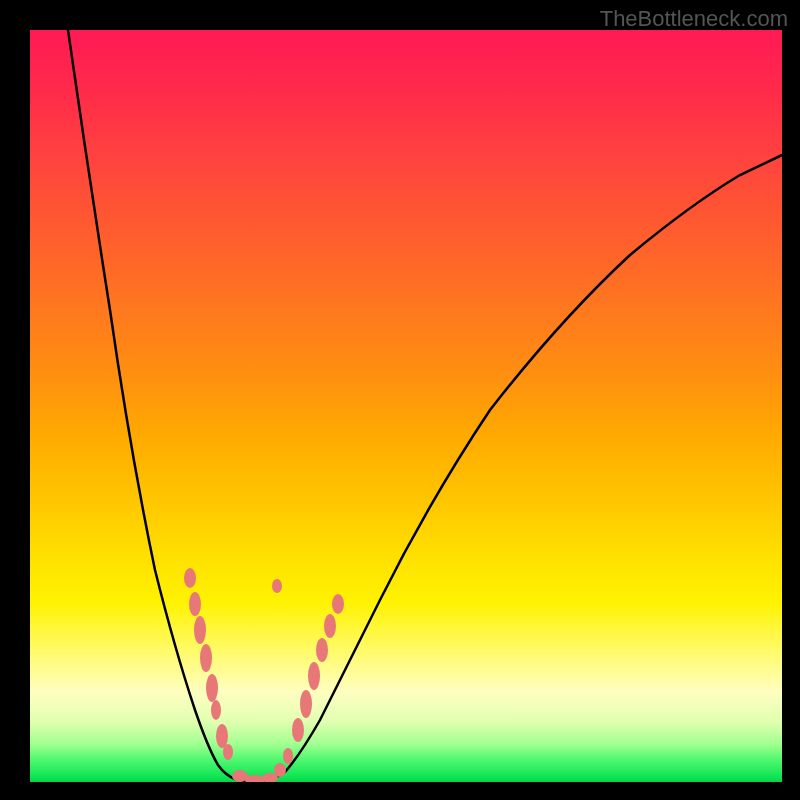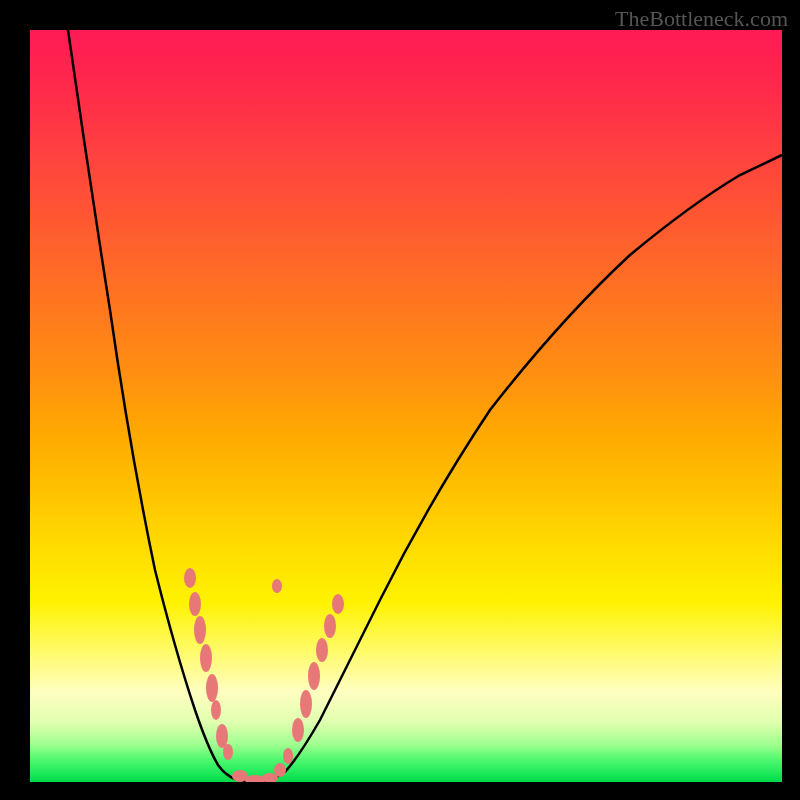--- a/index.html
+++ b/index.html
@@ -12,21 +12,21 @@
       height: 800px;
       background: #000;
       position: relative;
       overflow: hidden;
     }
     .watermark {
       position: absolute;
       top: 6px;
       right: 12px;
       color: #555;
-      font-family: Liberation Serif, serif;
+      font-family: Liberation Sans, sans-serif;
       font-size: 22px;
       font-weight: 500;
       z-index: 10;
     }
     .plot-area {
       position: absolute;
       top: 30px;
       left: 30px;
       width: 752px;
       height: 752px;

